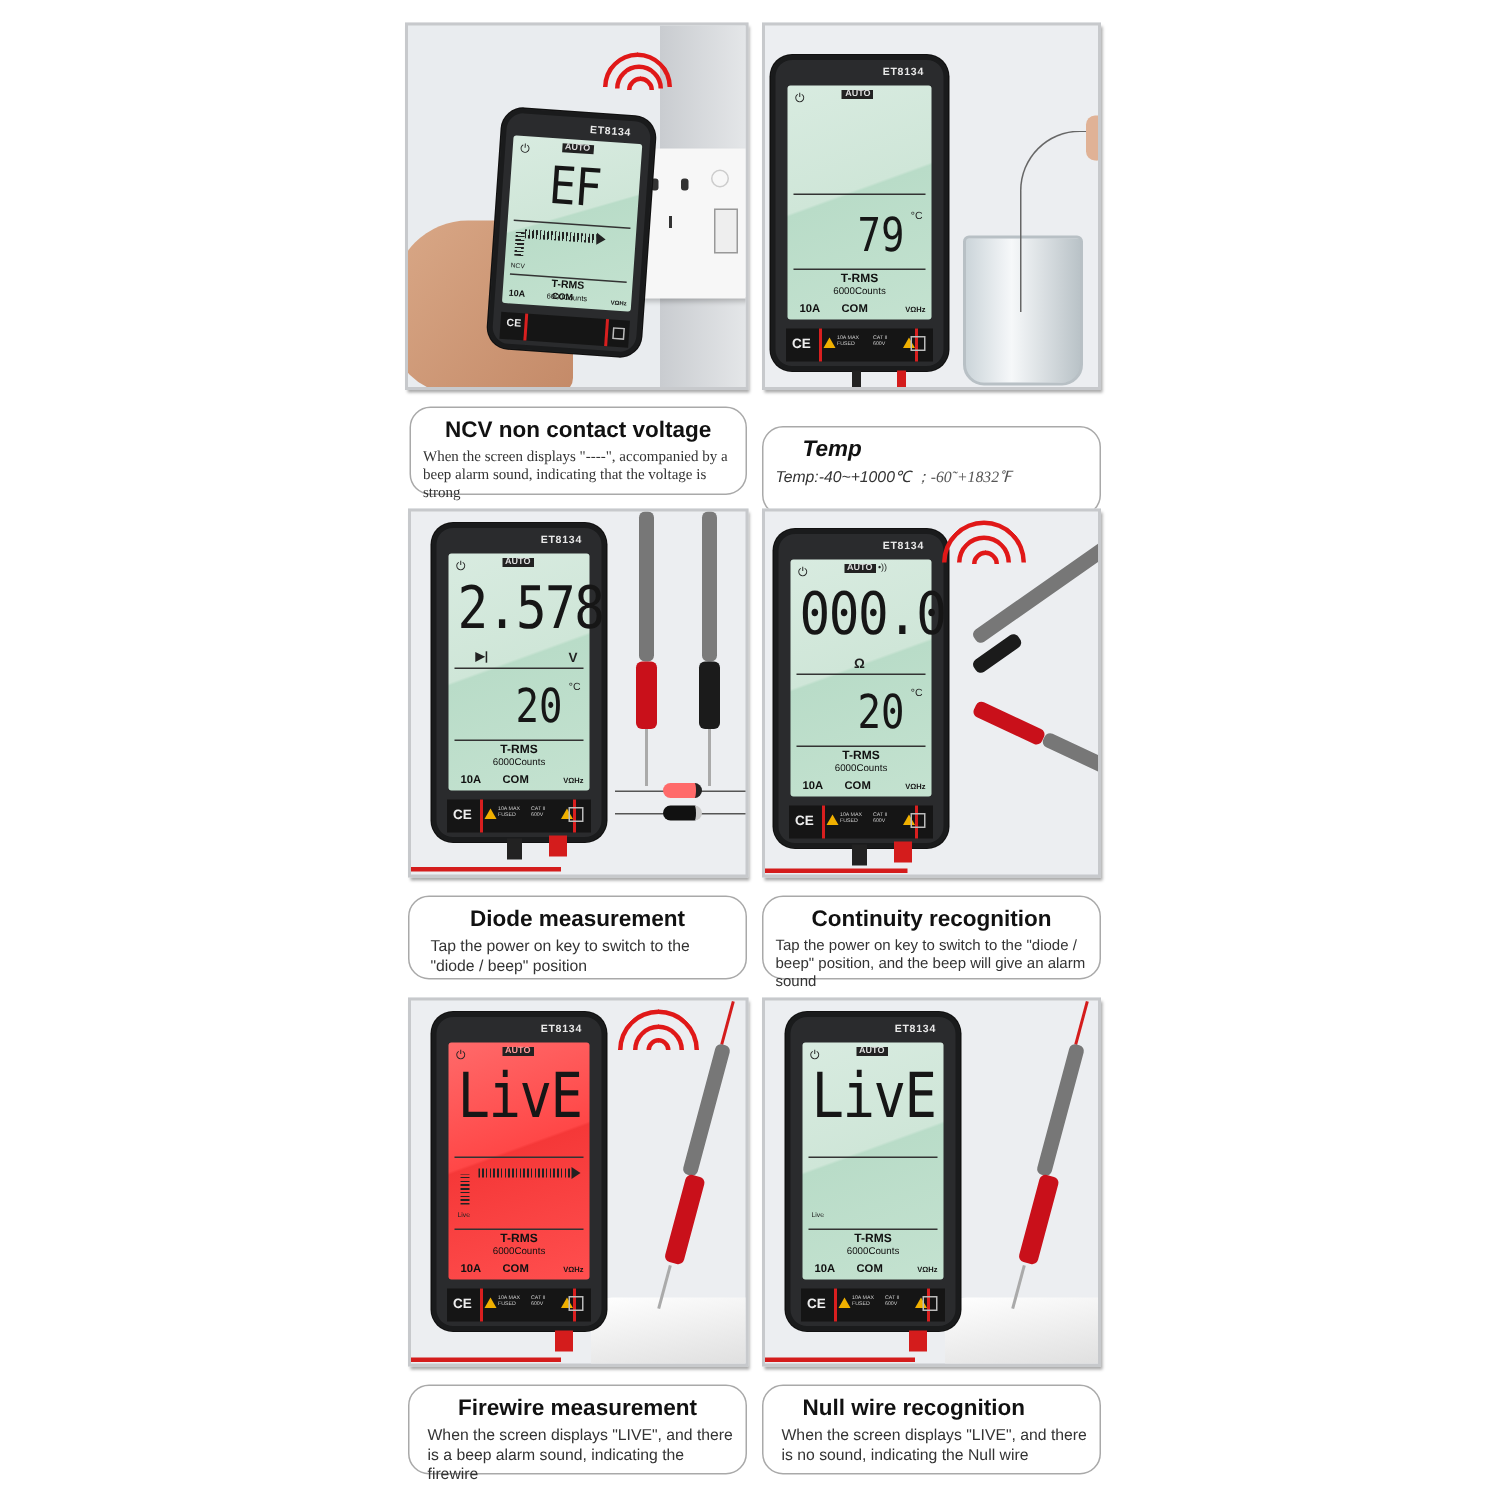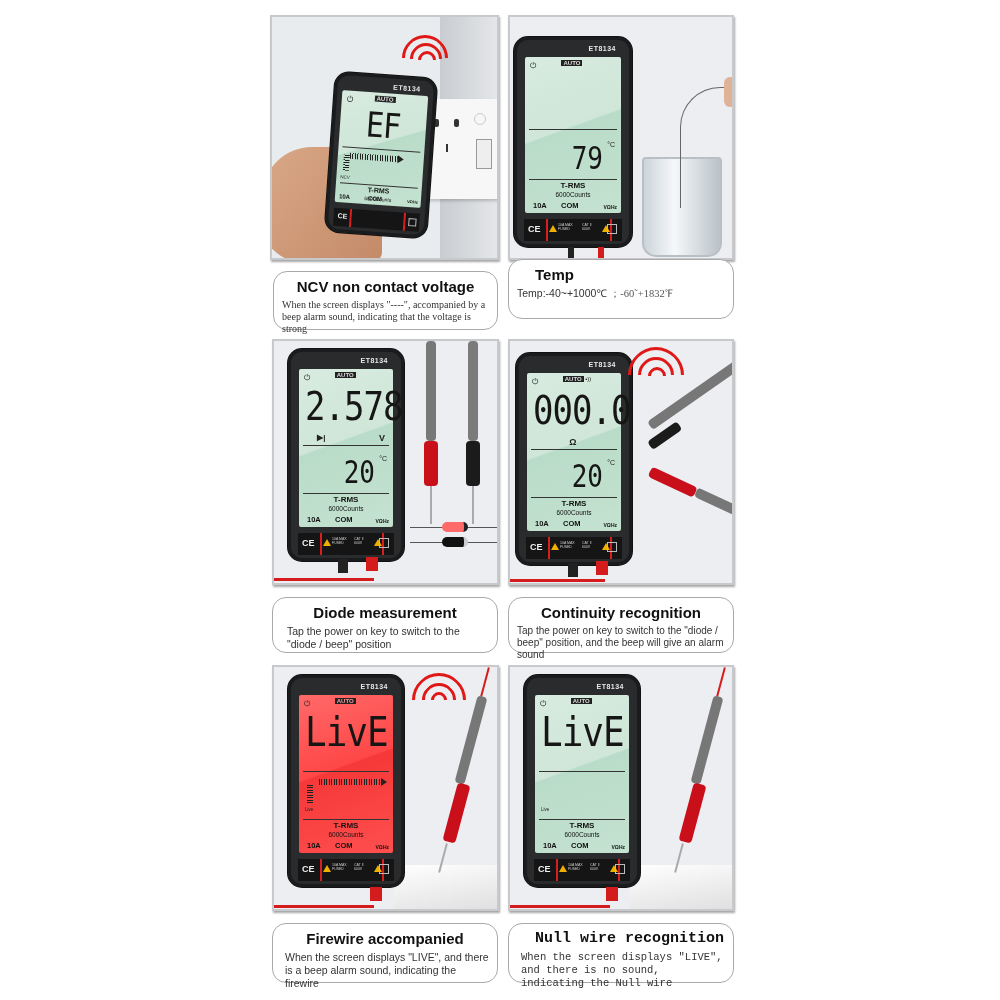--- a/index.html
+++ b/index.html
@@ -118,21 +118,21 @@
       <span class="sq"></span>
     </div>
   </div>
   <div class="wire black" style="left:58px;top:230px;width:6px;height:15px;"></div>
   <div class="wire" style="left:88px;top:230px;width:6px;height:15px;"></div>
   <div style="position:absolute;left:132px;top:140px;width:80px;height:100px;background:linear-gradient(90deg,rgba(200,210,215,0.9),rgba(250,252,253,0.7) 40%,rgba(180,190,195,0.9));border-radius:4px 4px 14px 14px;border:2px solid #b8c0c5;box-sizing:border-box;"></div>
   <div style="position:absolute;left:170px;top:70px;width:50px;height:120px;border-left:1.5px solid #666;border-top:1.5px solid #666;border-radius:40px 0 0 0;"></div>
   <div style="position:absolute;left:214px;top:60px;width:14px;height:30px;background:#e0b296;border-radius:6px;"></div>
 </div>
 
-<div class="caption" style="left:508px;top:259px;width:226px;height:60px;">
+<div class="caption" style="left:508px;top:284px;width:226px;height:60px;font-style:italic;">
   <div class="cap-title left">Temp</div>
   <div class="cap-text" style="padding-left:0;">
     <span>Temp:-40~+1000℃</span>
     <span style="font-family:'Liberation Serif',serif;color:#555;">；-60˜+1832℉</span>
   </div>
 </div>
 
 <div class="panel" style="left:272px;top:339px;width:227px;height:246px;">
   <div class="meter" style="left:14px;top:8px;width:116px;height:212px;">
     <span class="model">ET8134</span>
@@ -267,21 +267,21 @@
   <div class="wave" style="left:157px;top:25px;width:10px;height:10px;"></div>
   <div class="wire" style="left:96px;top:220px;width:12px;height:14px;"></div>
   <div class="wire" style="left:0;top:238px;width:100px;height:3px;"></div>
   <div style="position:absolute;left:210px;top:0;width:2px;height:30px;background:#d41c1c;transform:rotate(15deg);"></div>
   <div class="probe" style="left:192px;top:28px;width:10px;height:90px;background:#777;transform:rotate(15deg);"></div>
   <div class="probe" style="left:176px;top:116px;width:13px;height:60px;background:#c9101a;transform:rotate(15deg);"></div>
   <div style="position:absolute;left:168px;top:176px;width:2px;height:30px;background:#aaa;transform:rotate(15deg);"></div>
 </div>
 
 <div class="caption" style="left:272px;top:923px;width:226px;height:60px;">
-  <div class="cap-title">Firewire accompanied</div>
+  <div class="cap-title">Firewire measurement</div>
   <div class="cap-text" style="padding-left:4px;">When the screen displays "LIVE", and there is a beep alarm sound, indicating the firewire</div>
 </div>
 
 <div class="panel" style="left:508px;top:665px;width:226px;height:246px;">
   <div style="position:absolute;left:120px;top:198px;width:110px;height:50px;background:linear-gradient(170deg,#ffffff,#dcdcdc);border-radius:14px 0 0 0;"></div>
   <div class="meter" style="left:14px;top:8px;width:116px;height:212px;">
     <span class="model">ET8134</span>
     <div class="lcd">
       <span class="pwr">⏻</span>
       <span class="auto">AUTO</span>
@@ -307,16 +307,16 @@
     </div>
   </div>
   <div class="wire" style="left:96px;top:220px;width:12px;height:14px;"></div>
   <div class="wire" style="left:0;top:238px;width:100px;height:3px;"></div>
   <div style="position:absolute;left:210px;top:0;width:2px;height:30px;background:#d41c1c;transform:rotate(15deg);"></div>
   <div class="probe" style="left:192px;top:28px;width:10px;height:90px;background:#777;transform:rotate(15deg);"></div>
   <div class="probe" style="left:176px;top:116px;width:13px;height:60px;background:#c9101a;transform:rotate(15deg);"></div>
   <div style="position:absolute;left:168px;top:176px;width:2px;height:30px;background:#aaa;transform:rotate(15deg);"></div>
 </div>
 
-<div class="caption" style="left:508px;top:923px;width:226px;height:60px;font-family:Liberation Mono, monospace;">
+<div class="caption" style="left:508px;top:923px;width:226px;height:60px;">
   <div class="cap-title left">Null wire recognition</div>
   <div class="cap-text" style="padding-left:4px;">When the screen displays "LIVE", and there is no sound, indicating the Null wire</div>
 </div>
 
 </body></html>

